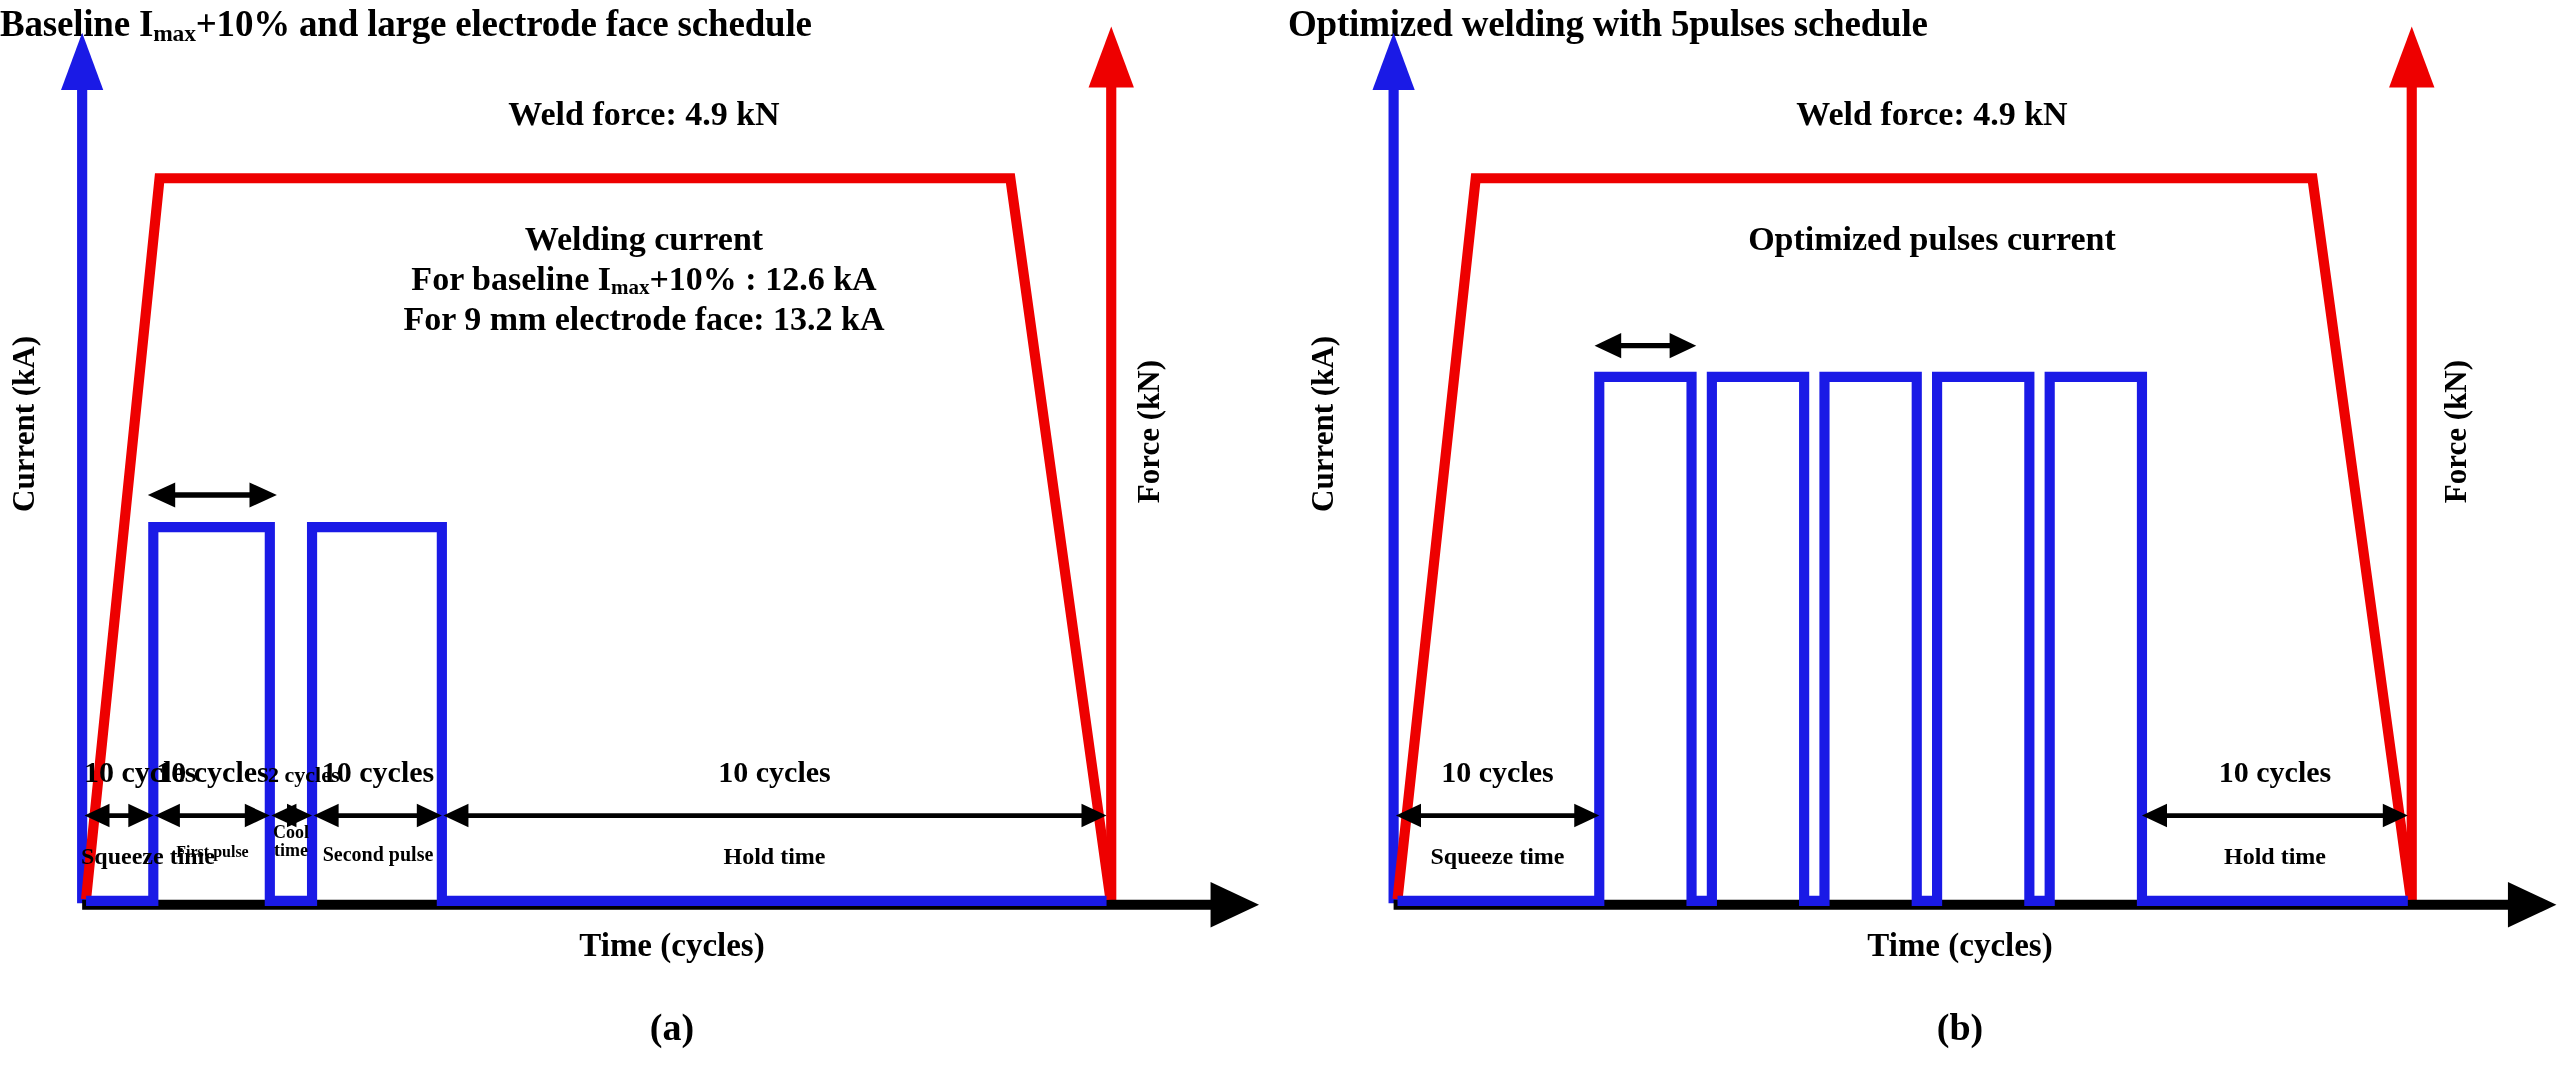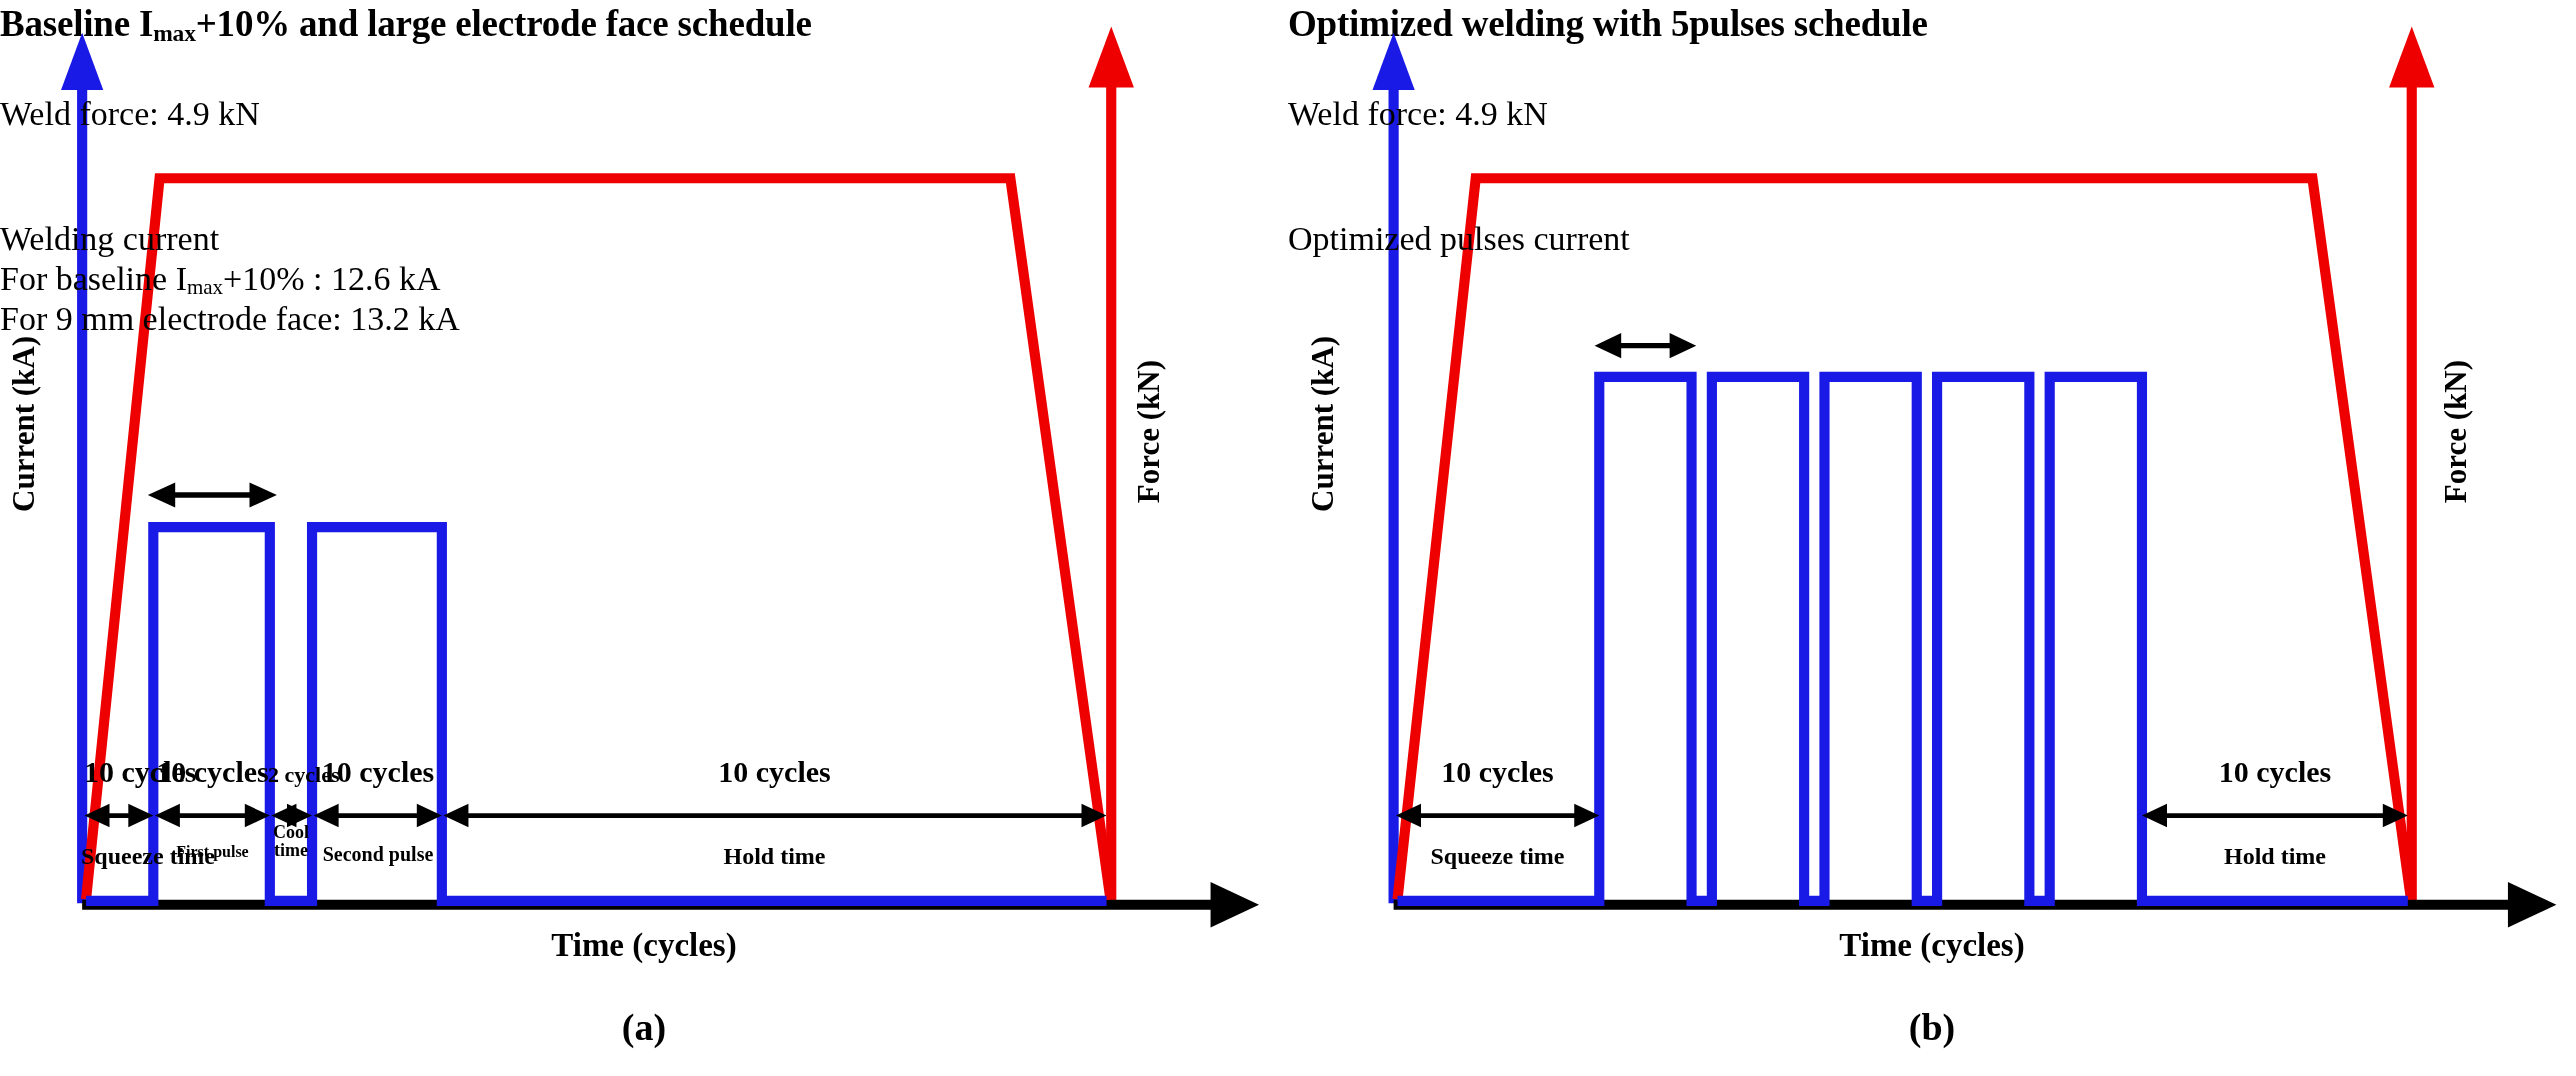--- a/index.html
+++ b/index.html
@@ -3,23 +3,23 @@
 <meta charset="utf-8">
 <style>
   html,body{margin:0;padding:0;background:#fff;}
   body{width:2576px;height:1076px;font-family:"Liberation Serif",serif;color:#000;overflow:hidden;}
   .wrap{position:relative;width:2576px;height:1076px;}
   .panel{position:absolute;top:0;height:1076px;width:1288px;}
   .panel.a{left:0;}
   .panel.b{left:1288px;}
   .ttl{position:absolute;top:1.6px;left:0;width:100%;text-align:left;font-size:37px;font-weight:bold;letter-spacing:-0.2px;}
   .ttl sub{font-size:23.5px;vertical-align:-4.7px;font-weight:bold;}
-  .cap{position:absolute;left:0;width:100%;text-align:center;font-weight:bold;}
+  .cap{position:absolute;left:0;width:100%;text-align:center;font-weight:bold;padding-left:28px;}
   .axlabel-y{position:absolute;font-size:31px;font-weight:bold;writing-mode:vertical-rl;transform:rotate(180deg);white-space:nowrap;}
-  .txtblock{position:absolute;text-align:left;font-weight:normal;font-size:34px;line-height:1.17;white-space:nowrap;}
+  .txtblock{position:absolute;text-align:center;font-weight:bold;font-size:34px;line-height:1.17;white-space:nowrap;}
   .txtblock sub{font-size:21px;vertical-align:-3.9px;}
   svg{position:absolute;top:0;left:0;}
   .smalllbl{position:absolute;font-weight:bold;white-space:nowrap;text-align:center;}
 </style>
 </head>
 <body>
 
 <div class="wrap">
 
   <div class="panel a">

